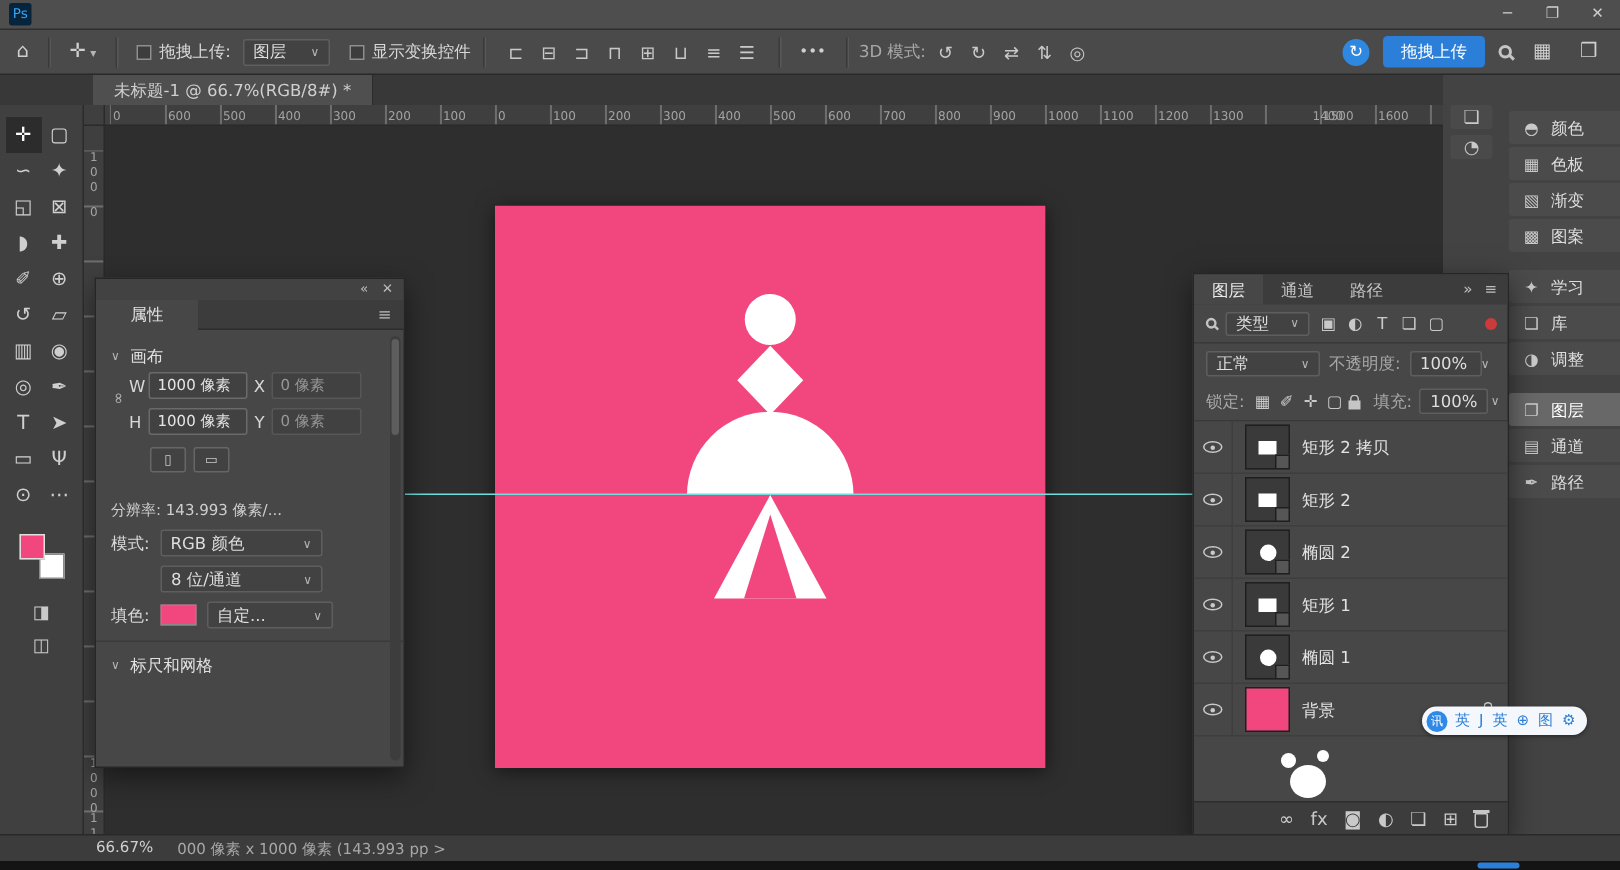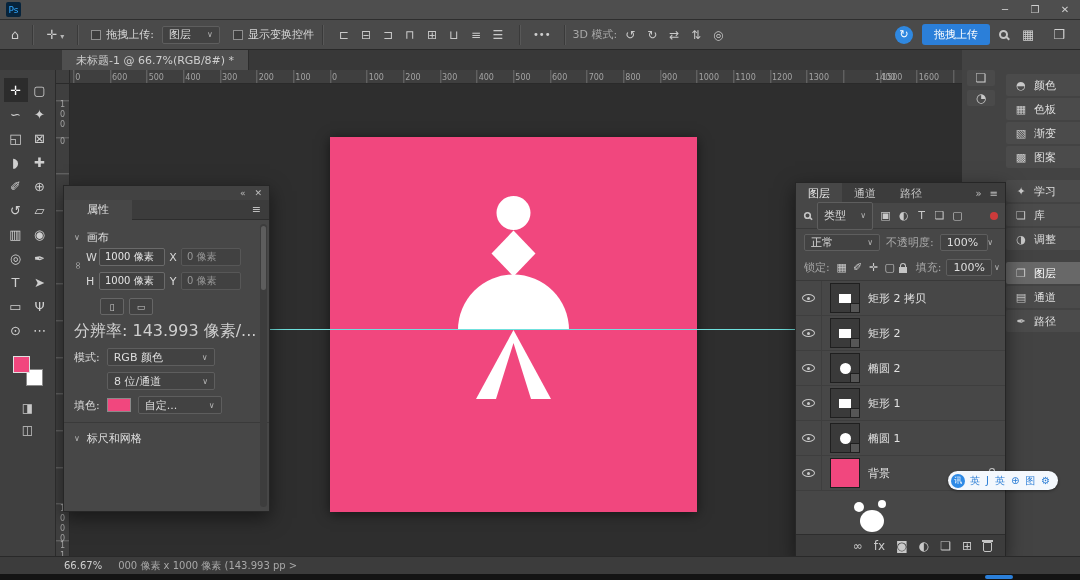--- a/index.html
+++ b/index.html
@@ -99,21 +99,21 @@
   .pp-dim-wrap { position:relative; margin-left:12px; }
   .link-icon { position:absolute; left:-12px; top:12px; color:#b0b0b0; font-size:10px;
     display:inline-block; transform:rotate(90deg); }
   .pp-grid { display:grid; grid-template-columns:13px 66px 16px 60px; row-gap:6px; align-items:center; }
   .pp-field { border:1px solid #6a6a6a; background:#414141; height:18px; display:flex; align-items:center;
     padding:0 5px; font-size:10px; color:#e4e4e4; border-radius:2px; }
   .pp-field.disabled { color:#979797; border-color:#575757; }
   .pp-orient { display:flex; gap:5px; margin:8px 0 4px 26px; }
   .orient-btn { width:24px; height:17px; border:1px solid #666; border-radius:2px; display:flex;
     align-items:center; justify-content:center; color:#c9c9c9; font-size:9px; background:#424242; }
-  .pp-res { color:#cfcfcf; margin:6px 0 2px 0; font-size:16px; }
+  .pp-res { color:#cfcfcf; margin:18px 0 2px 0; font-size:10px; }
   .pp-row { display:flex; align-items:center; gap:7px; margin:6px 0; }
   .fill-swatch { width:24px; height:14px; border:1px solid #8a8a8a; }
   .pp-divider { height:1px; background:#3a3a3a; margin:8px -10px 4px -10px; }
   .pp-scroll { position:absolute; right:2px; top:38px; bottom:4px; width:7px; background:#3d3d3d; border-radius:4px; }
   .pp-thumb { position:absolute; top:2px; left:1px; width:5px; height:64px; background:#5d5d5d; border-radius:3px; }
 
   
   .layers-panel { left:795px; top:182px; width:211px; height:375px; display:flex; flex-direction:column; }
   .lp-tabs { height:20px; background:#3c3c3c; display:flex; align-items:center; flex:none; }
   .lp-tab { padding:0 12px; height:20px; display:flex; align-items:center; color:#c4c4c4; }
@@ -398,21 +398,21 @@
     <div class="lp-tab active">图层</div>
       <div class="lp-tab">通道</div>
       <div class="lp-tab">路径</div>
       <span class="lp-head-icons">
       <span>»</span>
       <span>≡</span>
     </span>
   </div>
   <div class="lp-filter">
     <span class="icon-mag" style="transform:scale(.8)"></span>
-    <div class="dd" style="width:56px;height:28px">
+    <div class="dd" style="width:56px;height:16px">
       <span>类型</span>
         <span class="caret">∨</span>
     </div>
     <span style="display:flex;gap:3px">
         <span class="glyph">▣</span>
         <span class="glyph">◐</span>
         <span class="glyph">T</span>
         <span class="glyph">❏</span>
         <span class="glyph">▢</span>
       </span>

